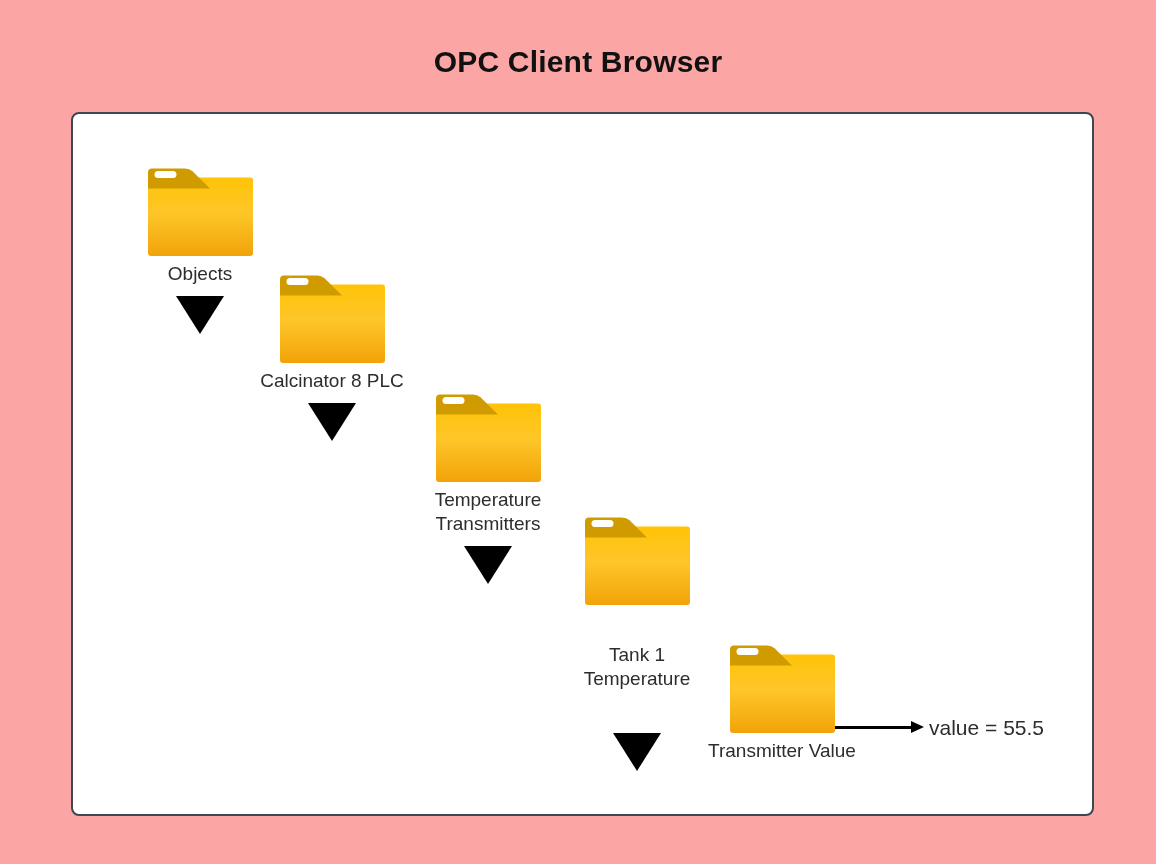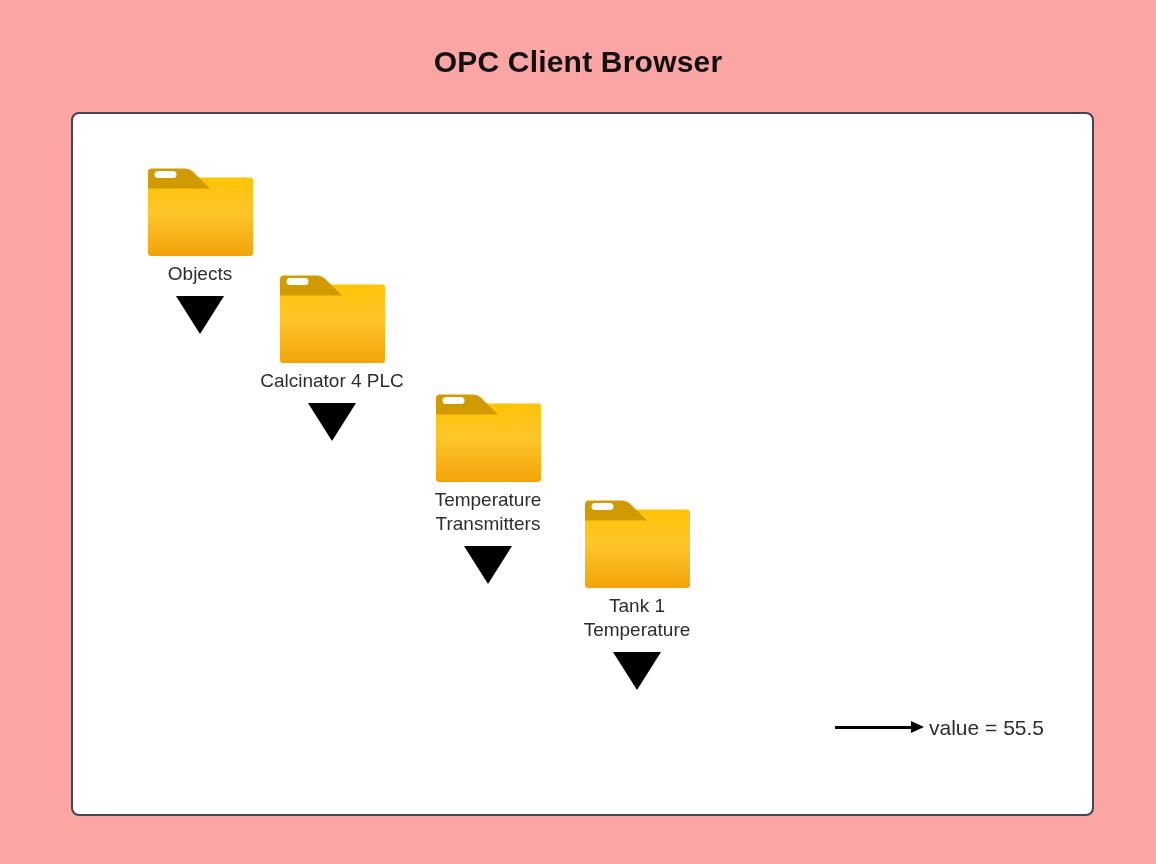--- a/index.html
+++ b/index.html
@@ -62,21 +62,21 @@
     width: 0;
     height: 0;
     border-left: 24px solid transparent;
     border-right: 24px solid transparent;
     border-top: 38px solid #000000;
   }
   
   .n1 { left: 42px;  top: 54px;  }
   .n2 { left: 174px; top: 161px; }
   .n3 { left: 330px; top: 280px; }
-  .n4 { left: 479px; top: 386px; }
+  .n4 { left: 479px; top: 403px; gap: 32px; }
   .n5 { left: 624px; top: 531px; }
 
   .arrow-line {
     position: absolute;
     left: 762px;
     top: 612px;
     width: 76px;
     height: 3px;
     background: #000000;
   }
@@ -130,21 +130,21 @@
       <div class="label">Objects</div>
       <div class="tri"></div>
     </div>
 
     <div class="node n2">
       <svg class="folder" viewBox="0 0 105 88">
         <rect x="0" y="9.5" width="105" height="78.5" rx="3" fill="url(#fbody)"></rect>
         <path d="M0,20.5 L0,4.5 Q0,0.5 4,0.5 L37,0.5 Q41.5,0.5 44.5,3.2 L62,20.5 Z" fill="#d09b00"></path>
         <rect x="6.5" y="3" width="22" height="7" rx="3.5" fill="#ffffff"></rect>
       </svg>
-      <div class="label">Calcinator 4 PLC</div>
+      <div class="label">Calcinator 8 PLC</div>
       <div class="tri"></div>
     </div>
 
     <div class="node n3">
       <svg class="folder" viewBox="0 0 105 88">
         <rect x="0" y="9.5" width="105" height="78.5" rx="3" fill="url(#fbody)"></rect>
         <path d="M0,20.5 L0,4.5 Q0,0.5 4,0.5 L37,0.5 Q41.5,0.5 44.5,3.2 L62,20.5 Z" fill="#d09b00"></path>
         <rect x="6.5" y="3" width="22" height="7" rx="3.5" fill="#ffffff"></rect>
       </svg>
       <div class="label">Temperature
@@ -156,19 +156,27 @@
       <svg class="folder" viewBox="0 0 105 88">
         <rect x="0" y="9.5" width="105" height="78.5" rx="3" fill="url(#fbody)"></rect>
         <path d="M0,20.5 L0,4.5 Q0,0.5 4,0.5 L37,0.5 Q41.5,0.5 44.5,3.2 L62,20.5 Z" fill="#d09b00"></path>
         <rect x="6.5" y="3" width="22" height="7" rx="3.5" fill="#ffffff"></rect>
       </svg>
       <div class="label">Tank 1
 Temperature</div>
       <div class="tri"></div>
     </div>
 
+    <div class="node n5">
+      <svg class="folder" viewBox="0 0 105 88">
+        <rect x="0" y="9.5" width="105" height="78.5" rx="3" fill="url(#fbody)"></rect>
+        <path d="M0,20.5 L0,4.5 Q0,0.5 4,0.5 L37,0.5 Q41.5,0.5 44.5,3.2 L62,20.5 Z" fill="#d09b00"></path>
+        <rect x="6.5" y="3" width="22" height="7" rx="3.5" fill="#ffffff"></rect>
+      </svg>
+      <div class="label">Transmitter Value</div>
+    </div>
 
     <div class="arrow-line"></div>
     <div class="arrow-head"></div>
     <div class="value-text">value = 55.5</div>
 
   </div>
 </div>
 
 </body></html>

